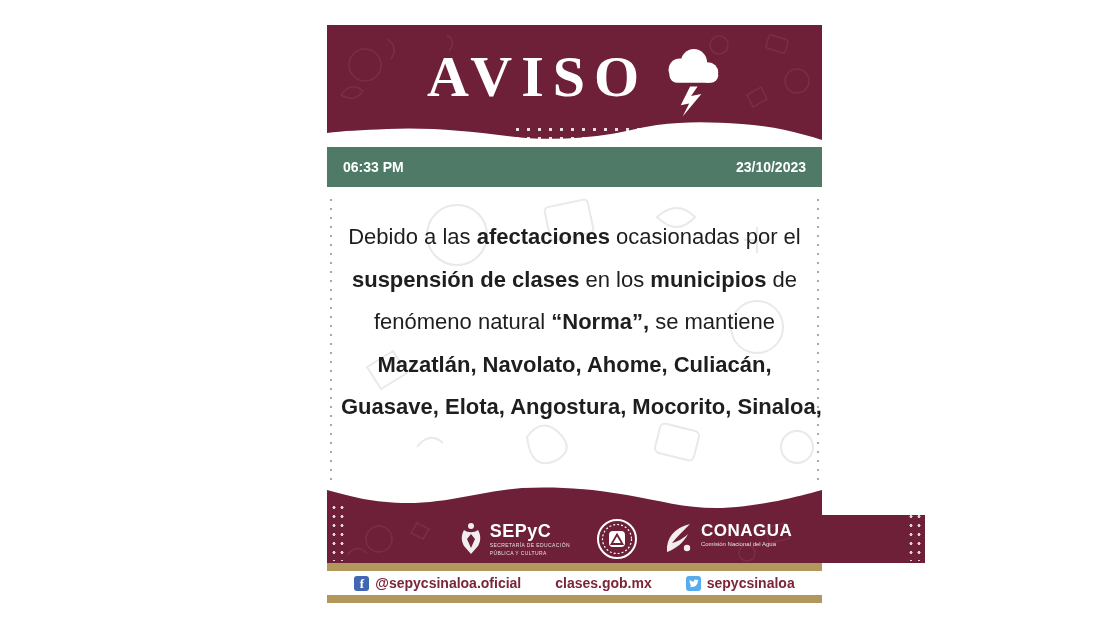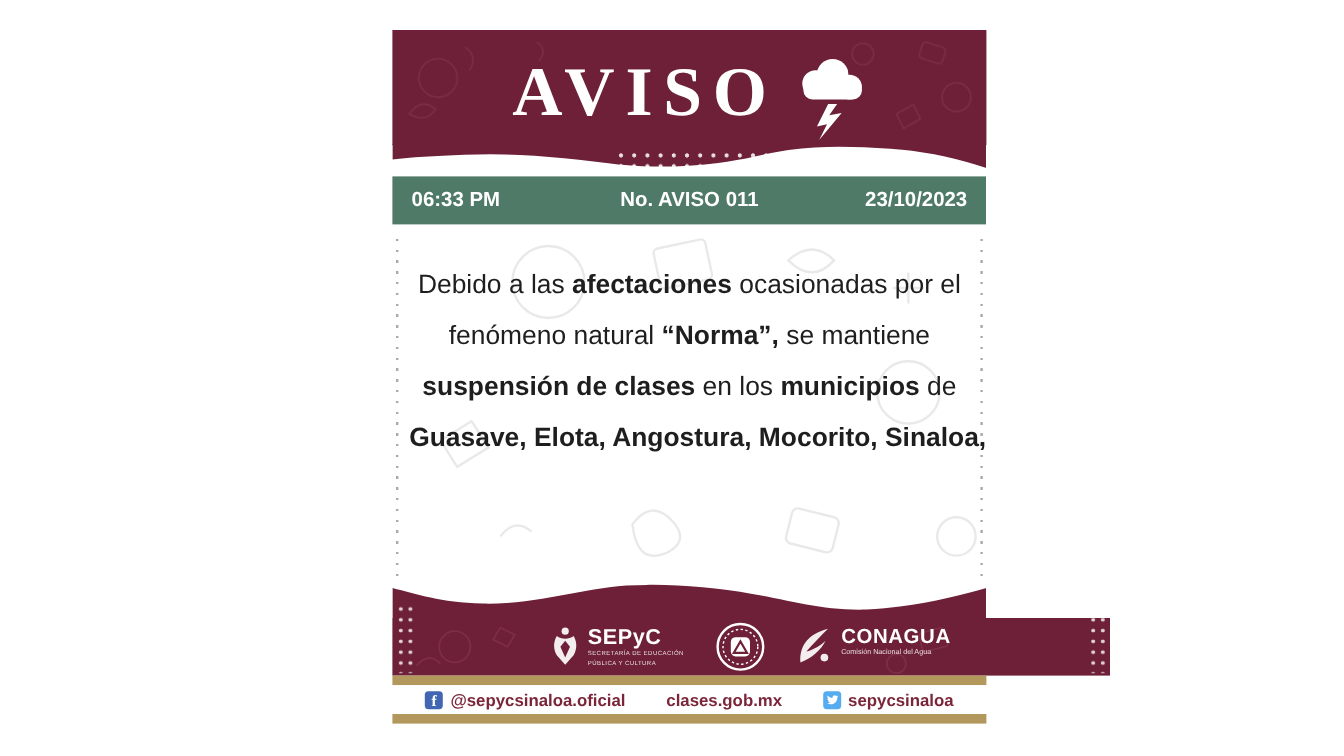--- a/index.html
+++ b/index.html
@@ -15,21 +15,21 @@
     font-size:58px;letter-spacing:9px;line-height:1;padding-top:8px;}
   .storm-icon{margin-top:14px;}
   .header-wave{position:absolute;left:0;top:95px;width:495px;height:27px;display:block;}
   .wave-dots{position:absolute;left:185px;top:100px;width:140px;height:36px;
     background-image:radial-gradient(circle,#ffffff 1.5px,rgba(0,0,0,0) 2px);
     background-size:11px 9px;opacity:.85;pointer-events:none;}
 
   
   .meta-bar{position:absolute;left:0;top:122px;width:495px;height:40px;background:var(--green);
     display:flex;align-items:center;justify-content:space-between;box-sizing:border-box;
-    padding:0 16px;color:#ffffff;font-weight:700;font-size:17px;}
+    padding:0 16px;color:#ffffff;font-weight:700;font-size:14px;}
   .meta-center{position:absolute;left:0;width:100%;text-align:center;}
   .meta-left,.meta-right{position:relative;z-index:1;}
 
   
   .body{position:absolute;left:0;top:162px;width:495px;height:296px;background:transparent;}
   .dotline{position:absolute;top:12px;bottom:2px;width:2px;
     background-image:repeating-linear-gradient(to bottom,#a9a9a9 0 2px,rgba(0,0,0,0) 2px 9px);}
   .dotline.left{left:3px;} .dotline.right{right:3px;}
   .body-lines{position:absolute;left:14px;right:14px;top:29px;text-align:center;
     color:#1e1e1e;font-size:22px;}
@@ -99,21 +99,20 @@
       </div>
     </div>
 
     <svg class="header-wave" viewBox="0 0 495 27" preserveAspectRatio="none">
       <path fill="#6d2038" d="M0,0 L495,0 L495,20 C470,12 445,6 415,4 C385,2 360,1 330,5 C310,8 295,13 270,16 C240,19.5 210,20 180,16 C140,11 100,7 60,9 C35,10 15,11 0,13 Z"></path>
     </svg>
     <div class="wave-dots"></div>
 
     <div class="meta-bar">
       <span class="meta-left">06:33 PM</span>
-      <span class="meta-center">No. AVISO 011</span>
       <span class="meta-right">23/10/2023</span>
     </div>
 
     <div class="body">
       <svg class="doodles" width="495" height="296" viewBox="0 0 495 296">
         <g fill="none" stroke="#e9e9e9" stroke-width="2">
           <circle cx="130" cy="48" r="30"></circle>
           <rect x="220" y="16" width="44" height="34" rx="4" transform="rotate(-12 242 33)"></rect>
           <path d="M330,30 q20,-18 38,0 q-18,20 -38,0 Z"></path>
           <circle cx="430" cy="140" r="26"></circle>
@@ -122,22 +121,23 @@
           <rect x="330" y="240" width="40" height="30" rx="5" transform="rotate(14 350 255)"></rect>
           <path d="M90,260 q12,-16 26,-4"></path>
           <circle cx="470" cy="260" r="16"></circle>
           <path d="M430,40 v26 m-13,-13 h26"></path>
         </g>
       </svg>
       <div class="dotline left"></div>
       <div class="dotline right"></div>
       <div class="body-lines">
           <div class="body-line"><span>Debido a las </span><span class="b">afectaciones</span><span> ocasionadas por el</span></div>
+          <div class="body-line"><span class="b">suspensión de clases</span><span> en los </span><span class="b">municipios</span><span> de</span></div>
           <div class="body-line"><span>fenómeno natural </span><span class="b">“Norma”,</span><span> se mantiene</span></div>
-          <div class="body-line"><span class="b">suspensión de clases</span><span> en los </span><span class="b">municipios</span><span> de</span></div>
+          <div class="body-line"><span class="b">Mazatlán, Navolato, Ahome, Culiacán,</span></div>
           <div class="body-line"><span class="b">Guasave, Elota, Angostura, Mocorito, Sinaloa,</span></div>
         </div>
     </div>
 
     <svg class="footer-wave" viewBox="0 0 495 32" preserveAspectRatio="none">
       <path fill="#6d2038" d="M0,7 C20,12 40,19 75,20 C120,21 155,8 195,5 C230,3 265,6 300,12 C335,18 360,26 395,25 C435,23 470,14 495,7 L495,32 L0,32 Z"></path>
     </svg>
 
     <div class="footer">
       <svg class="doodles" width="495" height="48" viewBox="0 0 495 48">

